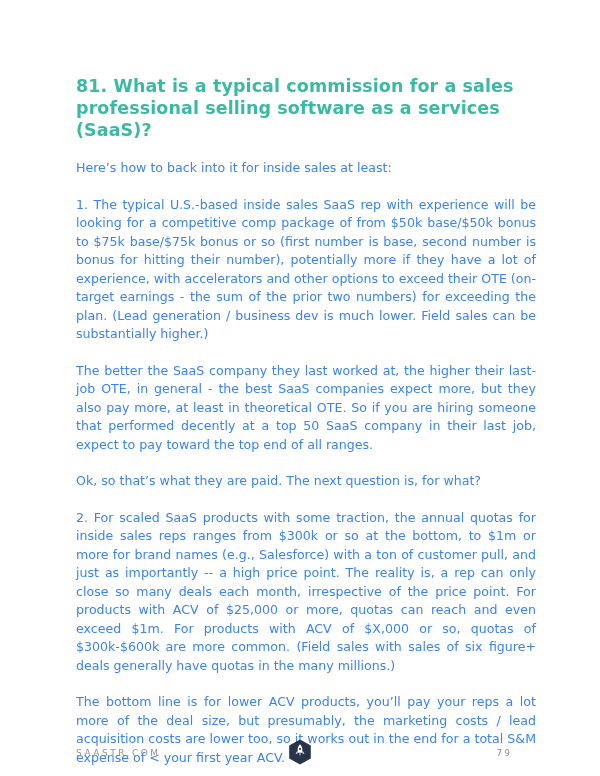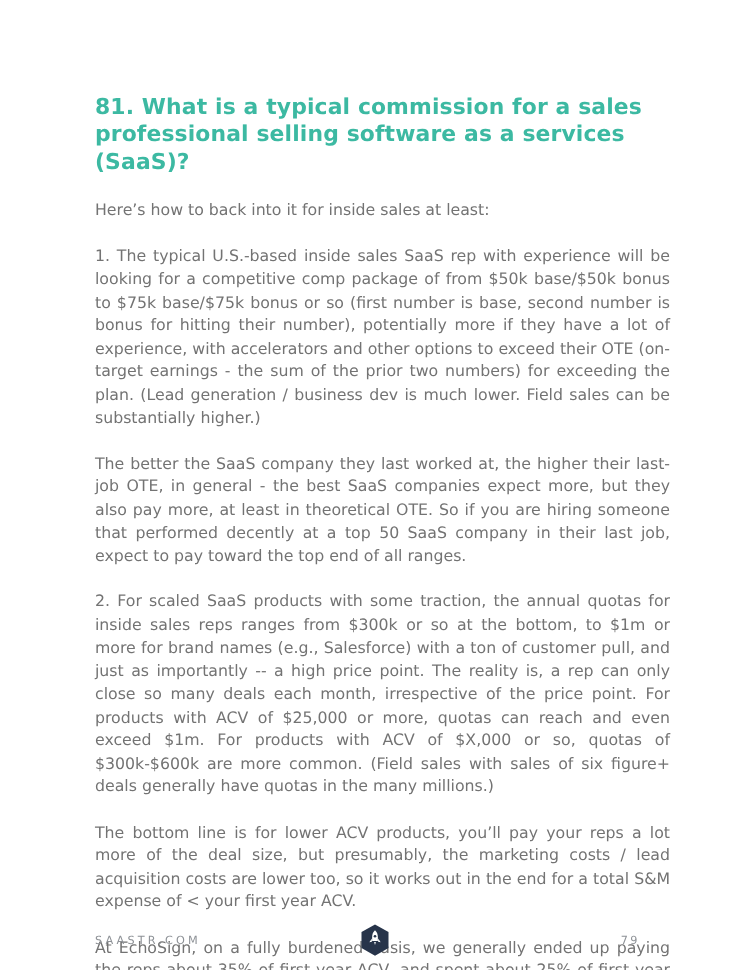--- a/index.html
+++ b/index.html
@@ -27,21 +27,21 @@
     font-size: 17.5px;
     line-height: 22px;
     font-weight: bold;
     color: #3cb9a2;
     letter-spacing: 0.1px;
   }
   p.body-par {
     margin: 0 0 18px 0;
     font-size: 12.6px;
     line-height: 18.5px;
-    color: #737373;
+    color: #3b82f6;
     text-align: justify;
     text-justify: inter-word;
   }
   p.body-par.no-justify {
     text-align: left;
   }
   .footer {
     position: absolute;
     left: 70px;
     right: 70px;
@@ -86,20 +86,21 @@
 
   <div class="content">
     <h1 class="title">81. What is a typical commission for a sales professional selling software as a services (SaaS)?</h1>
 
     <p class="body-par no-justify">Here’s how to back into it for inside sales at least:</p>
 
     <p class="body-par">1. The typical U.S.-based inside sales SaaS rep with experience will be looking for a competitive comp package of from $50k base/$50k bonus to $75k base/$75k bonus or so (first number is base, second number is bonus for hitting their number), potentially more if they have a lot of experience, with accelerators and other options to exceed their OTE (on-target earnings - the sum of the prior two numbers) for exceeding the plan. (Lead generation / business dev is much lower. Field sales can be substantially higher.)</p>
 
     <p class="body-par">The better the SaaS company they last worked at, the higher their last-job OTE, in general - the best SaaS companies expect more, but they also pay more, at least in theoretical OTE. So if you are hiring someone that performed decently at a top 50 SaaS company in their last job, expect to pay toward the top end of all ranges.</p>
 
+    <p class="body-par no-justify">Ok, so that’s what they are paid. The next question is, for what?</p>
 
     <p class="body-par">2. For scaled SaaS products with some traction, the annual quotas for inside sales reps ranges from $300k or so at the bottom, to $1m or more for brand names (e.g., Salesforce) with a ton of customer pull, and just as importantly -- a high price point. The reality is, a rep can only close so many deals each month, irrespective of the price point. For products with ACV of $25,000 or more, quotas can reach and even exceed $1m. For products with ACV of $X,000 or so, quotas of $300k-$600k are more common. (Field sales with sales of six figure+ deals generally have quotas in the many millions.)</p>
 
     <p class="body-par">The bottom line is for lower ACV products, you’ll pay your reps a lot more of the deal size, but presumably, the marketing costs / lead acquisition costs are lower too, so it works out in the end for a total S&amp;M expense of &lt; your first year ACV.</p>
 
     <p class="body-par">At EchoSign, on a fully burdened basis, we generally ended up paying the reps about 35% of first year ACV, and spent about 25% of first year ACV on customer acquisition, on a blended basis, and about 10% on other sales-related costs. A more typical blend, on a burdened basis (i.e., including reps who underperform, reps that churn, benefits, sales ops and managers who don’t hold quotas, etc.), for a SaaS start-up would be 50%/50% or so. You can tweak this, but the typical goal is, once you are at some scale, to spend &lt; your first year ACV on burdened sales + customer acquisition.</p>
   </div>
 
   <div class="footer">
     <span class="footer-site">SAASTR.COM</span>

